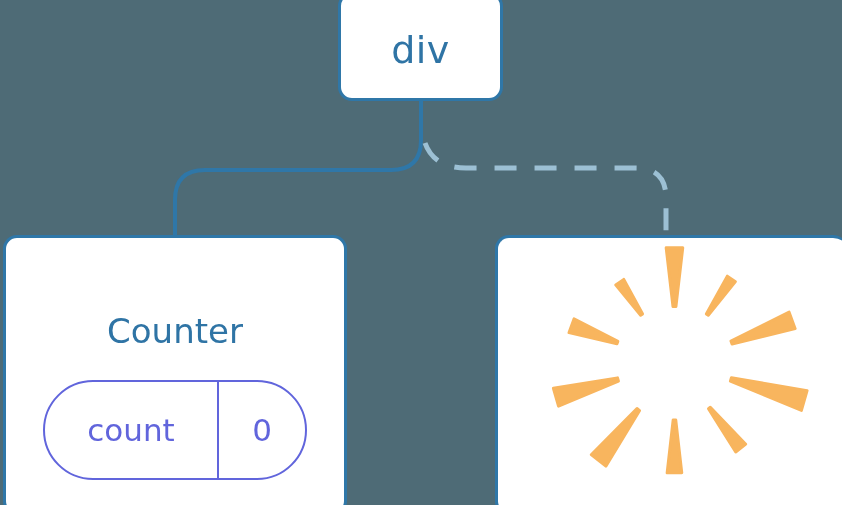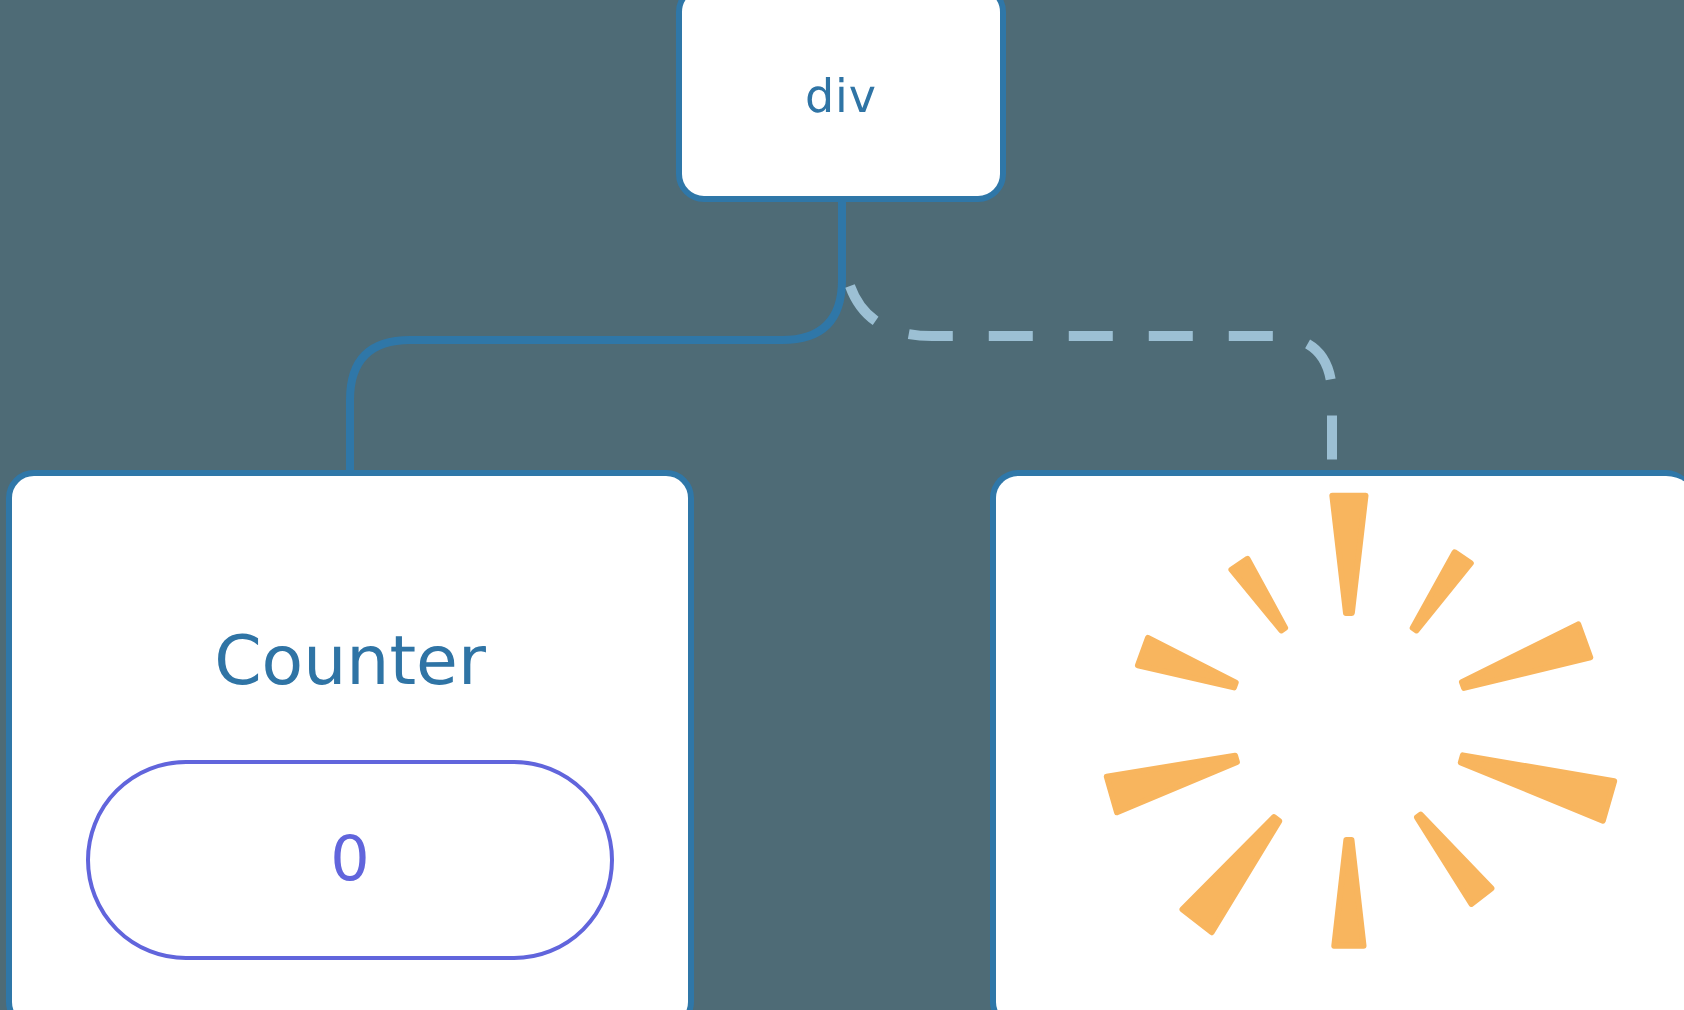--- a/index.html
+++ b/index.html
@@ -46,21 +46,21 @@
   .node-root {
     left: 338px;
     top: -8px;
     width: 165px;
     height: 109px;
     display: flex;
     align-items: center;
     justify-content: center;
   }
   .node-root .node-title {
-    font-size: 23px;
+    font-size: 38px;
     color: #2f74a5;
     letter-spacing: .5px;
     line-height: 1;
     padding-top: 6px;
     text-align: right;
   }
 
   .node-counter {
     left: 3px;
     top: 235px;
@@ -137,20 +137,21 @@
   </svg>
 
   <div class="node node-root">
     <span class="node-title">div</span>
   </div>
 
   <div class="node node-counter">
     <span class="node-title">Counter</span>
 
     <div class="state-pill">
+      <span class="state-key">count</span>
       <span class="state-val">0</span>
     </div>
   </div>
 
   <div class="node node-burst">
     <svg class="burst-svg" viewBox="0 0 352 280" preserveAspectRatio="xMidYMid meet">
       <g id="ray-group">
           <polygon points="179.53,70.00 186.50,10.00 169.50,10.00 176.47,70.00" fill="#f8b55e" stroke="#f8b55e" stroke-width="3" stroke-linejoin="round"></polygon>
           <polygon points="212.55,78.93 240.30,44.58 232.01,38.98 210.56,77.59" fill="#f8b55e" stroke="#f8b55e" stroke-width="3" stroke-linejoin="round"></polygon>
           <polygon points="236.82,108.32 301.36,92.68 295.20,75.76 235.71,105.27" fill="#f8b55e" stroke="#f8b55e" stroke-width="3" stroke-linejoin="round"></polygon>

